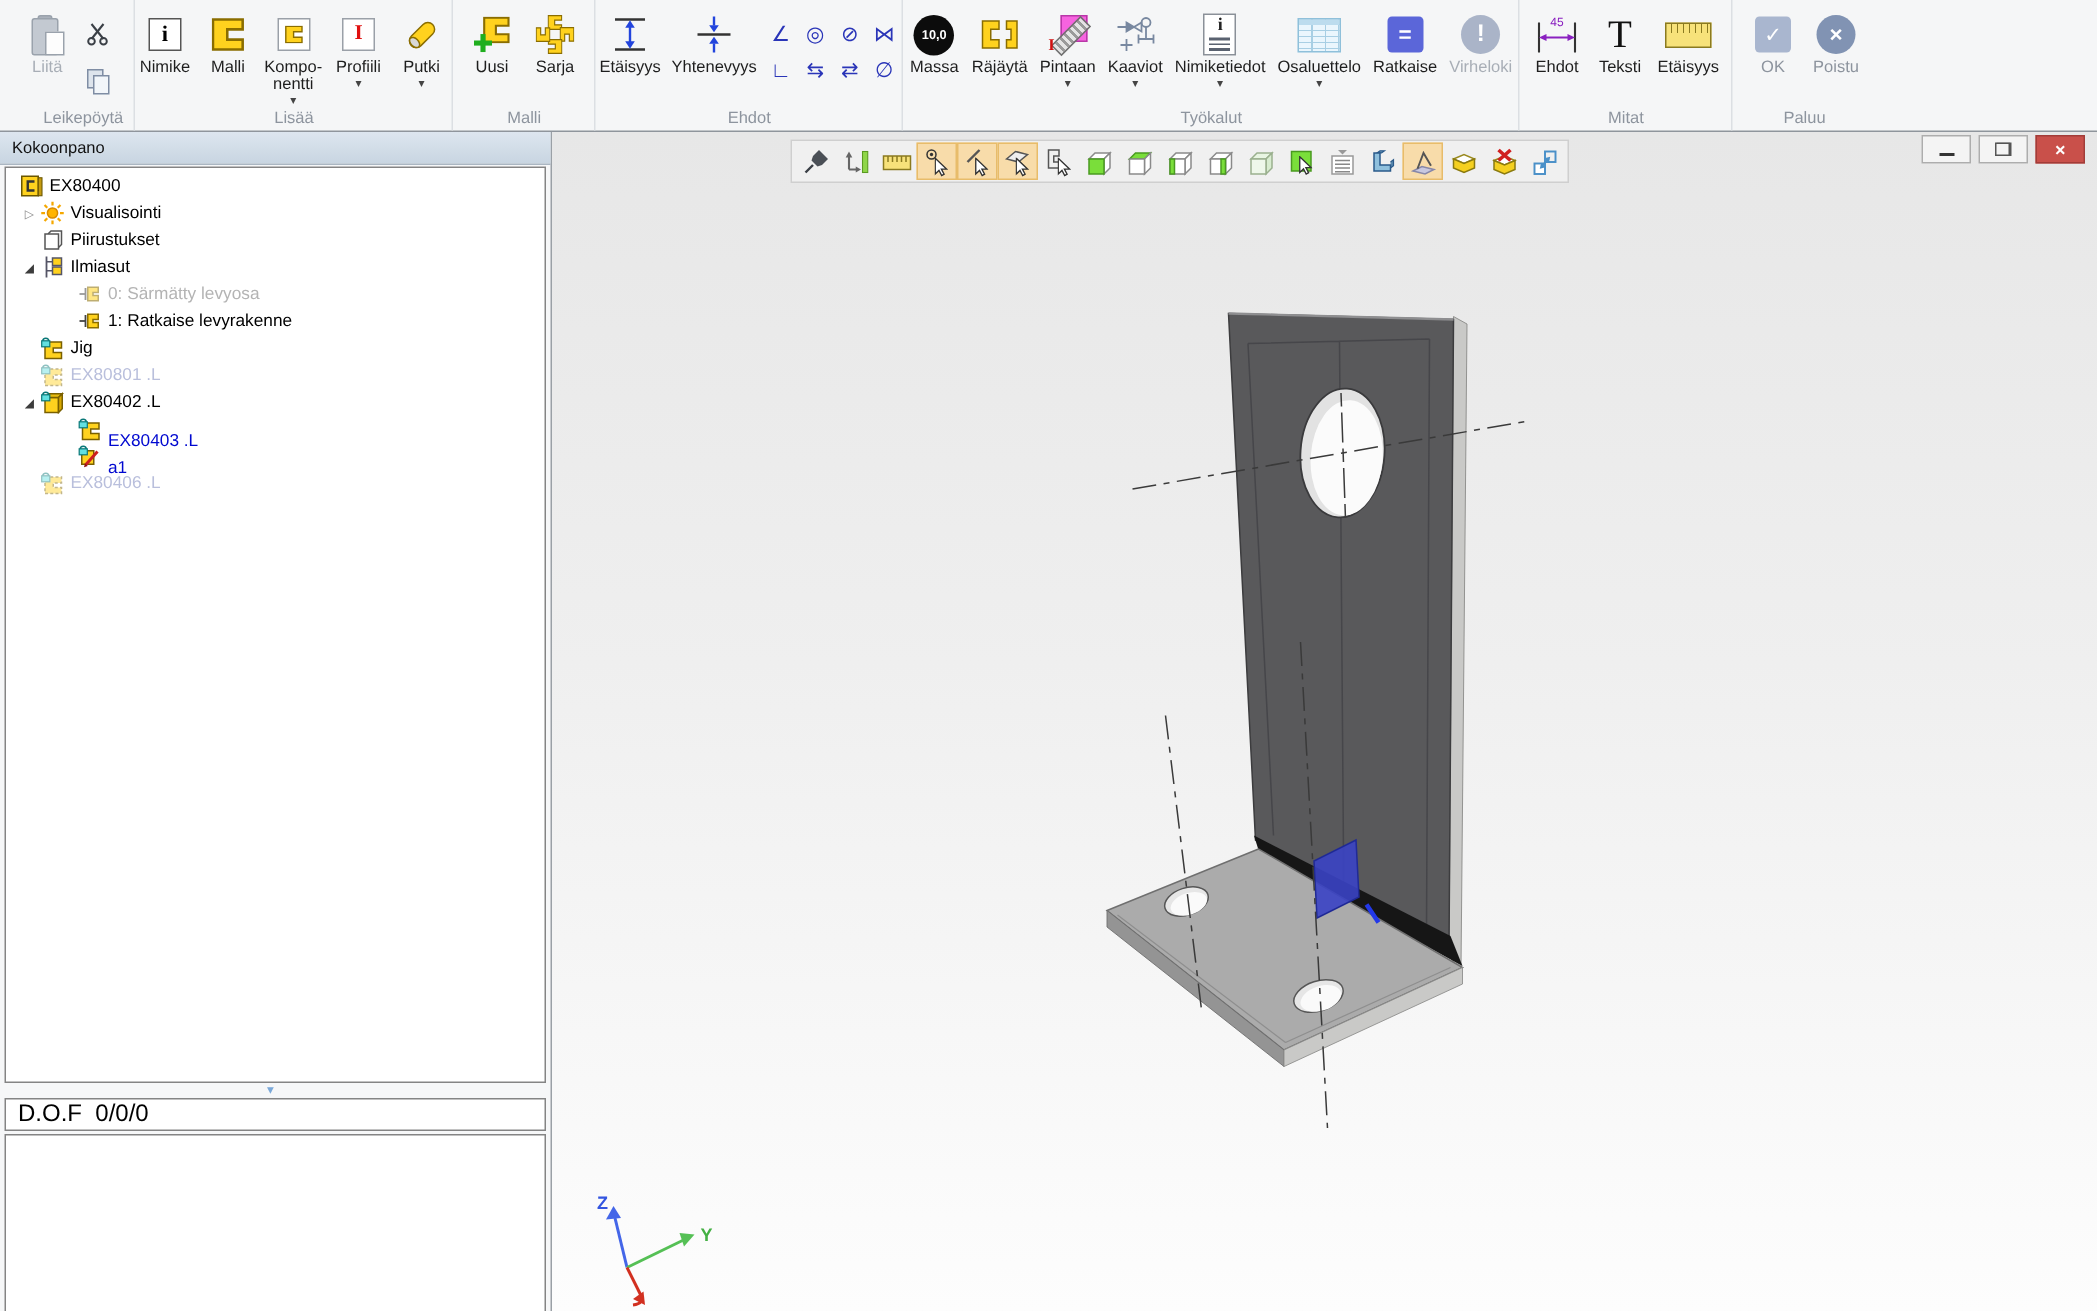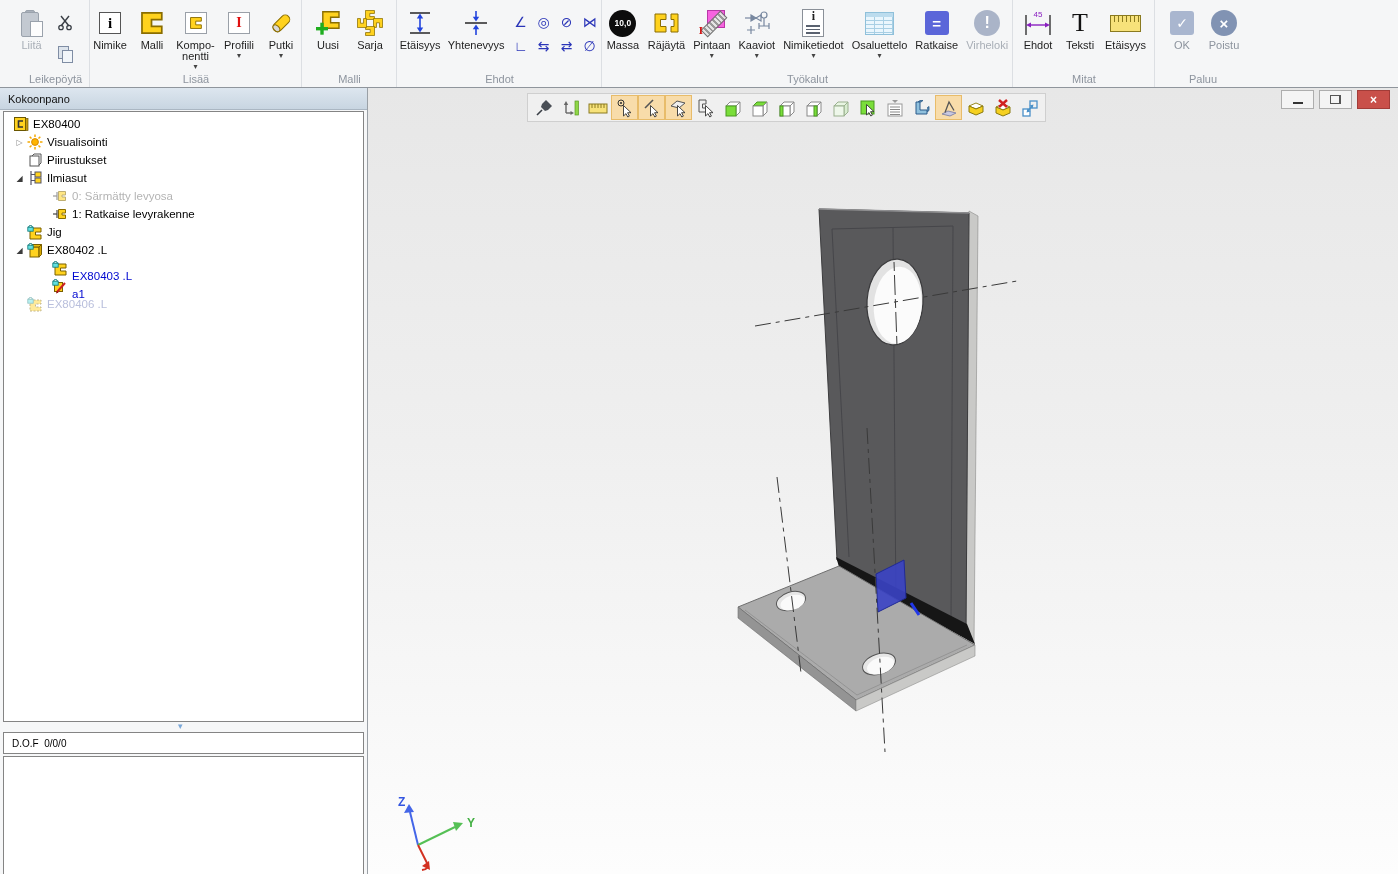--- a/index.html
+++ b/index.html
@@ -72,21 +72,21 @@
   .trow.d0{padding-left:8px;}
   .trow.d1{padding-left:9px;}
   .trow.d2{padding-left:47px;text-align:right;}
   .trow.disabled .tlabel{color:#b4b4b4;}
   .trow.ref .tlabel{color:#0008d0;margin-top:16px;}
   .trow.ghost .tlabel{color:#b9bfdc;}
   .ghosted{opacity:.45;}
   .splitter{position:absolute;left:0;top:636px;width:365px;height:9px;text-align:center;}
   .splitter .sarr{position:absolute;left:178px;top:-3px;font-size:9px;color:#7aa8d8;}
   .dofbox{position:absolute;left:3px;top:644px;width:361px;height:22px;background:#fff;border:1px solid #848484;box-sizing:border-box;
-     display:flex;align-items:center;font-size:10px;padding-left:8px;white-space:pre;}
+     display:flex;align-items:center;font-size:16px;padding-left:8px;white-space:pre;}
   .botbox{position:absolute;left:3px;top:668px;width:361px;height:122px;background:#fff;border:1px solid #848484;box-sizing:border-box;}
   
   .viewport{position:absolute;left:368px;top:88px;width:1030px;height:786px;
      background:linear-gradient(#e7e7e7 0%,#efefef 45%,#fdfdfd 100%);overflow:hidden;}
   .scene{position:absolute;left:0;top:0;}
   .vtoolbar{position:absolute;left:159px;top:5px;height:27px;background:#f0f0f0;border:1px solid #cfcfcf;
      display:flex;align-items:center;padding:0 2px;}
   .vbtn{width:27px;height:25px;display:flex;align-items:center;justify-content:center;border:1px solid transparent;box-sizing:border-box;}
   .vbtn.active{background:#f8dcaa;border-color:#e8bc6a;}
   .winbtns{position:absolute;right:8px;top:2px;display:flex;gap:5px;}
@@ -479,20 +479,31 @@
       <span class="ticon">
         <svg width="17" height="16">
             <path d="M4,4 H15 V8 H9.5 V11 H15 V15 H4 Z" fill="#ffd21e" stroke="#7a6000"></path>
             <path d="M2.5,3.5 a2,2 0 0 1 4,0" stroke="#0a7878" fill="none"></path>
             <rect x="1.8" y="3.2" width="5.4" height="4" fill="#62e0e0" stroke="#0a7878" stroke-width="0.8"></rect>
           </svg>
         </span>
       <span class="tlabel">Jig</span>
     </div>
 
+    <div class="trow d1 ghost">
+      <span class="exp"></span>
+      <span class="ticon ghosted">
+        <svg width="17" height="16">
+            <path d="M4,4 H15 V8 H9.5 V11 H15 V15 H4 Z" fill="#ffd21e" stroke="#7a6000" stroke-dasharray="2 1.5"></path>
+            <path d="M2.5,3.5 a2,2 0 0 1 4,0" stroke="#0a7878" fill="none"></path>
+            <rect x="1.8" y="3.2" width="5.4" height="4" fill="#62e0e0" stroke="#0a7878" stroke-width="0.8"></rect>
+          </svg>
+        </span>
+      <span class="tlabel">EX80801 .L</span>
+    </div>
 
     <div class="trow d1">
       <span class="exp open">◢</span>
       <span class="ticon">
         <svg width="17" height="16">
             <rect x="4" y="5" width="9" height="10" fill="#ffd21e" stroke="#7a6000"></rect>
             <path d="M4,5 l2.5,-2.5 h9 l-2.5,2.5 z" fill="#e8bc10" stroke="#7a6000"></path>
             <path d="M13,5 l2.5,-2.5 v10 l-2.5,2.5 z" fill="#d8a800" stroke="#7a6000"></path>
             <path d="M2.5,3.5 a2,2 0 0 1 4,0" stroke="#0a7878" fill="none"></path>
             <rect x="1.8" y="3.2" width="5.4" height="4" fill="#62e0e0" stroke="#0a7878" stroke-width="0.8"></rect>

